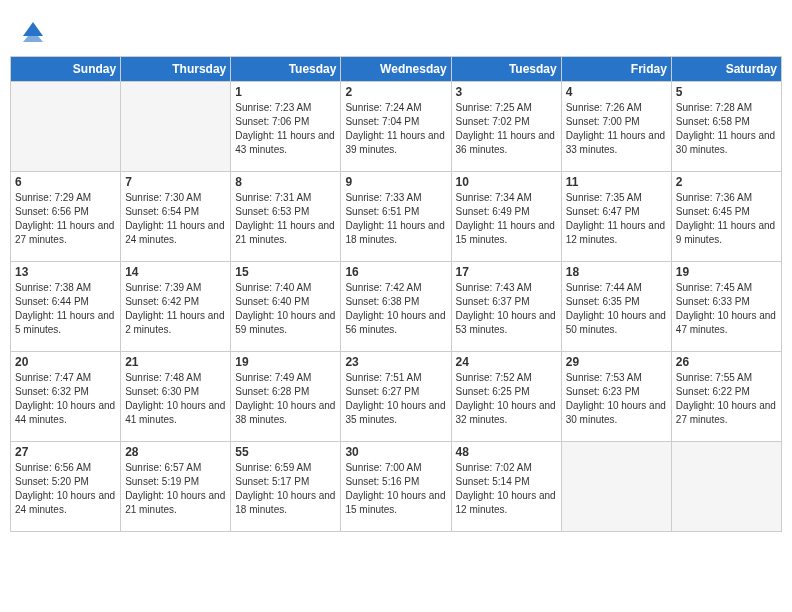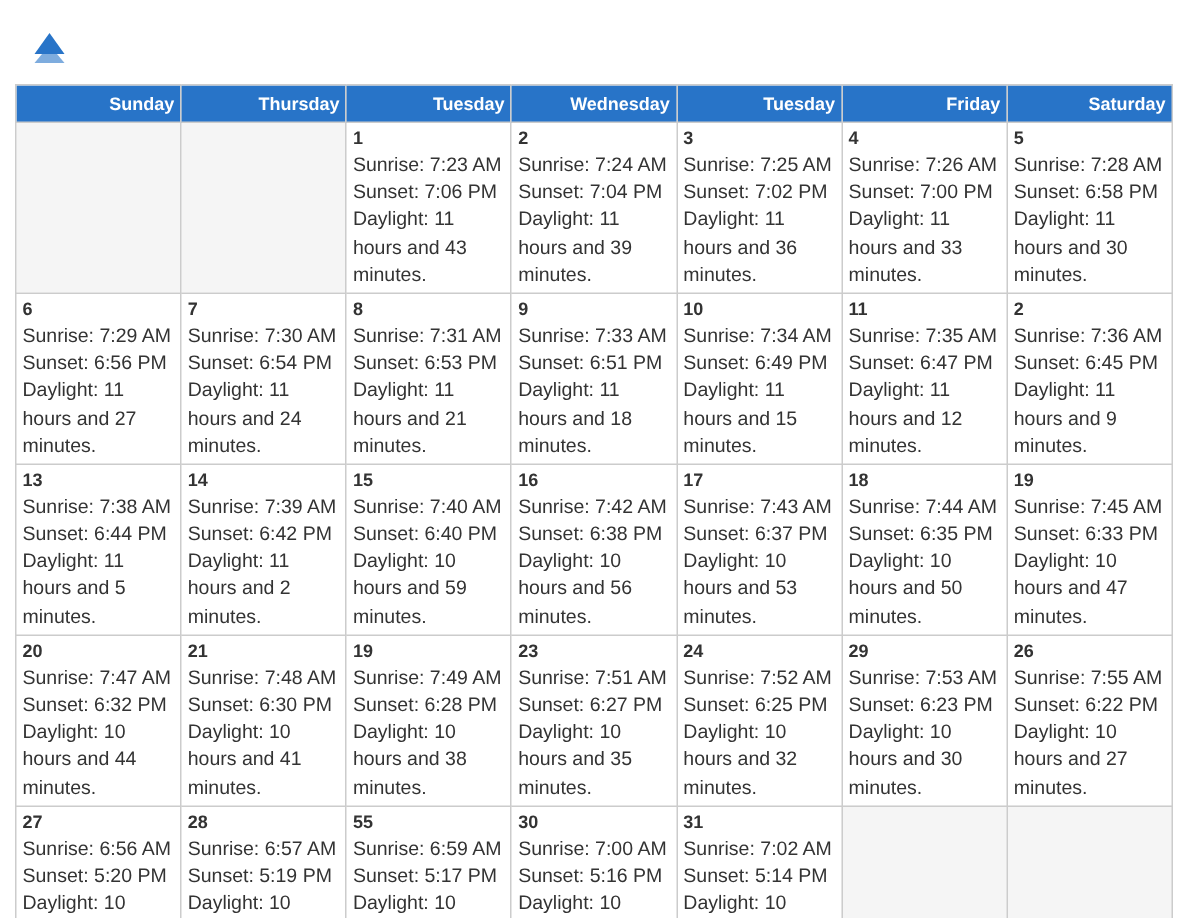--- a/index.html
+++ b/index.html
@@ -50,21 +50,21 @@
     td.empty {
       background: #f5f5f5;
     }
     .day-num {
       font-size: 12px;
       font-weight: bold;
       display: block;
       margin-bottom: 2px;
     }
     .cell-text {
-      font-size: 13px;
+      font-size: 10px;
       line-height: 1.4;
       color: #333;
     }
   </style>
 </head>
 <body>
 
 <div class="header">
   <div class="logo">
     <div>
@@ -224,20 +224,20 @@
         </td>
         <td>
           <span class="day-num">55</span>
           <div class="cell-text">Sunrise: 6:59 AM<br>Sunset: 5:17 PM<br>Daylight: 10 hours and 18 minutes.</div>
         </td>
         <td>
           <span class="day-num">30</span>
           <div class="cell-text">Sunrise: 7:00 AM<br>Sunset: 5:16 PM<br>Daylight: 10 hours and 15 minutes.</div>
         </td>
         <td>
-          <span class="day-num">31</span>
+          <span class="day-num">48</span>
           <div class="cell-text">Sunrise: 7:02 AM<br>Sunset: 5:14 PM<br>Daylight: 10 hours and 12 minutes.</div>
         </td>
         <td class="empty"></td>
         <td class="empty"></td>
       </tr>
     </tbody>
 </table>
 
 </body></html>

